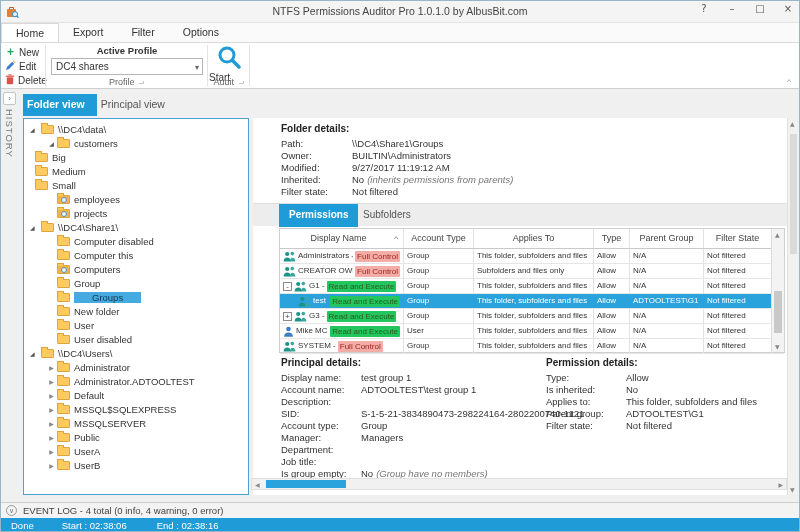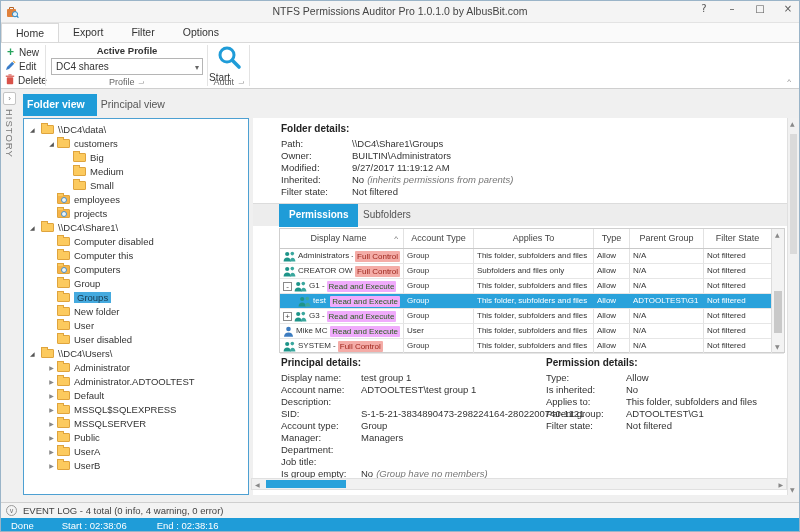--- a/index.html
+++ b/index.html
@@ -51,32 +51,32 @@
 
   
   .viewtabs { position:absolute; left:22px; top:93px; display:flex; }
   .vtab { height:22px; padding:4px 12px 0 4px; font-size:10.5px; color:#555; }
   .vtab.active { background:#1f9cd8; color:#fff; font-weight:bold; }
 
   
   .treepanel { position:absolute; left:22px; top:117px; width:226px; height:377px; background:#fff;
                border:1px solid #4da0d2; overflow:hidden; padding-top:3px; }
   .ti { height:14px; display:flex; align-items:center; font-size:9.5px; color:#333; white-space:nowrap; }
-  .ti.l0 { padding-left:6px; } .ti.l1 { padding-left:22px;text-align:center; } .ti.l2 { padding-left:38px; }
+  .ti.l0 { padding-left:6px; } .ti.l1 { padding-left:22px;text-align:center; } .ti.l2 { }
   .exp { width:11px; font-family:"DejaVu Sans",sans-serif; font-size:6px; color:#555; }
   .exp.open::before { content:"◢"; }
   .exp.closed::before { content:"▶"; color:#888; }
   .fold { width:13px; height:9px; background:#fcca5e; border:1px solid #dfa43d; border-radius:1px;
           position:relative; display:inline-block; margin-right:4px; flex:none; }
   .fold::before { content:""; position:absolute; top:-3px; left:-1px; width:5px; height:2px;
                   background:#fcca5e; border:1px solid #dfa43d; border-bottom:none; }
   .fold.search { background:#f5b44a; }
   .fold.search::after { content:""; position:absolute; left:3px; top:1px; width:4px; height:4px;
                         border:1px solid #4d8fc2; border-radius:50%; background:#eaf4fb; }
-  .ti.selected .tl { background:#45aadf; color:#16394e; padding:0 3px; }
+  .ti.selected .tl { background:#45aadf; color:#16394e; padding:0 18px; }
 
   
   .rightpanel { position:absolute; left:252px; top:117px; width:534px; height:377px; background:#fff; overflow:hidden; }
   .sec-title { font-weight:bold; font-size:10px; color:#222; }
   .fd-title { position:absolute; left:28px; top:5px; }
   .fd-rows { position:absolute; left:28px; top:20px; }
   .drow { height:12px; line-height:12px; font-size:9.5px; color:#333; white-space:nowrap; }
   .dl { display:inline-block; color:#333; }
   .fd-rows .dl { width:71px; }
   .dn { font-style:italic; color:#777; margin-left:3px; }
@@ -95,21 +95,21 @@
   .tr { display:flex; height:15px; border-bottom:1px solid #e6e6e6; }
   .c { padding:0 3px; border-right:1px solid #e2e2e2; overflow:hidden; white-space:nowrap;
        font-size:8px; color:#333; line-height:14px; }
   .c1 { width:124px; display:flex; align-items:center; gap:2px; }
   .c2 { width:70px; } .c3 { width:120px; } .c4 { width:36px; } .c5 { width:74px; } .c6 { width:68px; }
   .sort { float:right; font-size:8px; color:#666; margin-right:2px; }
   .ric { flex:none; display:inline-flex; }
   .nm { overflow:hidden; }
   .bdg { flex:none; padding:0 2px; font-size:8px; line-height:11px; border-radius:1px; }
   .bdg.red { background:#f4aca7; color:#9c241b; }
-  .bdg.green { background:#f0abfc; color:#285c1e; }
+  .bdg.green { background:#22c55e; color:#285c1e; }
   .expbox { flex:none; width:9px; height:9px; border:1px solid #8a8a8a; background:#fff; font-size:8px;
             line-height:7px; text-align:center; color:#444; }
   .tr.sel { background:#2aa2db; }
   .tr.sel .c { color:#fff; border-right-color:#2aa2db; }
   .tr.sel .bdg.green { color:#285c1e; }
   .c1.indent { padding-left:18px; }
   .tbl-vscroll { position:absolute; right:0; top:0; width:13px; height:123px; background:#f3f3f3;
                  border-left:1px solid #dcdcdc; }
   .tbl-vscroll .thumb { position:absolute; left:2px; right:2px; top:62px; height:42px; background:#c9c9c9; }
 

